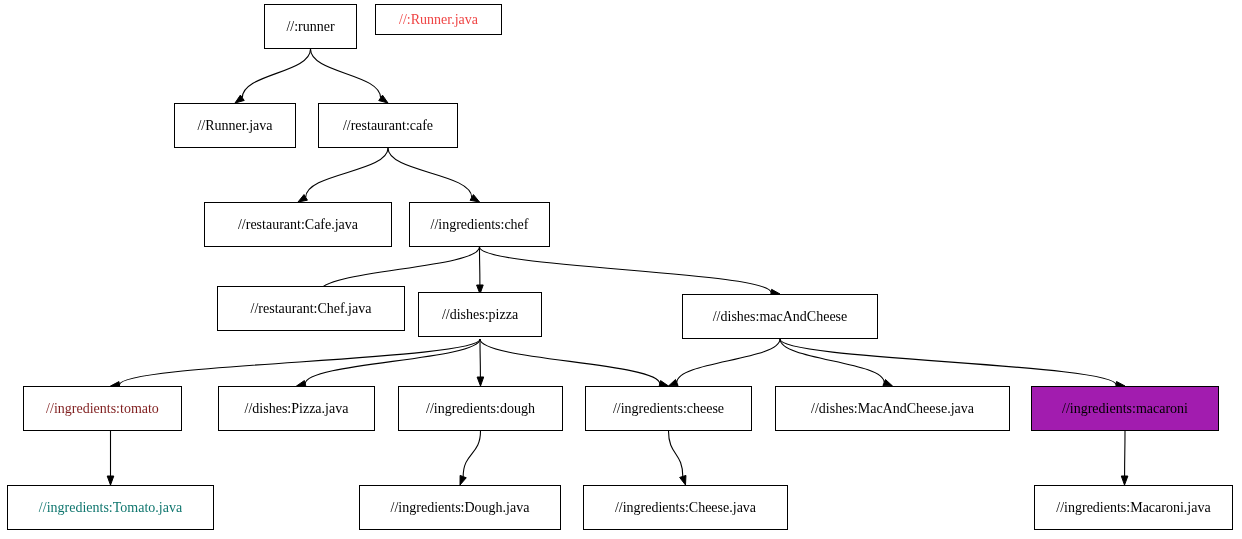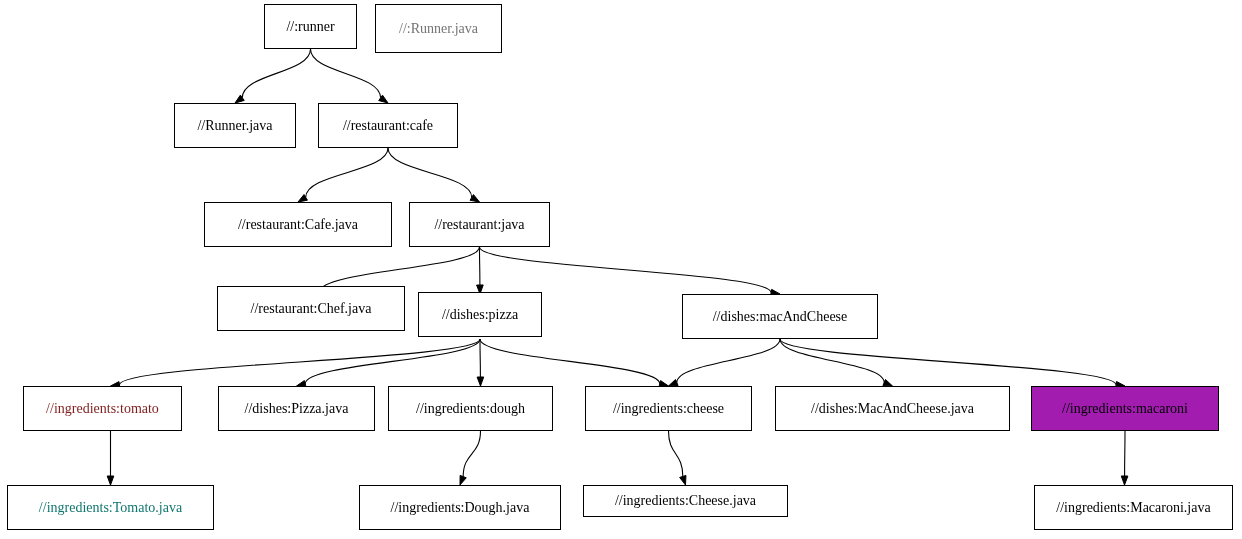--- a/index.html
+++ b/index.html
@@ -90,68 +90,68 @@
       <polygon points="460,485 460.10907149253273,475.41469335860785 466.2794016415297,477.7571335077641"></polygon>
       <path d="M 668.5 431 C 668.5 455.3, 682.7974271229056 452.1153567433472, 682.7974271229056 476.4153567433472"></path>
       <polygon points="685.5,485 679.6497245954662,477.4063001316152 685.9451296503449,475.42441335507925"></polygon>
       <path d="M 1125 431 C 1125 455.3, 1124.5833297613178 451.70038577766366, 1124.5833297613178 476.00038577766367"></path>
       <polygon points="1124.5,485 1121.2834712131278,475.9698315318471 1127.883188309508,476.03094002348024"></polygon>
     </svg>
   <div id="nodes-layer">
       <div class="node" style="left: 264px; top: 4px; width: 93px; height: 45px; border-color: rgb(0, 0, 0); background: rgb(255, 255, 255); color: rgb(0, 0, 0); align-items: center;">
         <span>//:runner</span>
       </div>
-      <div class="node" style="left: 375px; top: 4px; width: 127px; height: 49px; border-color: rgb(0, 0, 0); background: rgb(255, 255, 255); color: #737373;">
+      <div class="node" style="left: 375px; top: 4px; width: 127px; height: 31px; border-color: rgb(0, 0, 0); background: rgb(255, 255, 255); color: #ef4444;">
         <span>//:Runner.java</span>
       </div>
       <div class="node" style="left: 174px; top: 103px; width: 122px; height: 45px; border-color: rgb(0, 0, 0); background: rgb(255, 255, 255); color: rgb(0, 0, 0);">
         <span>//Runner.java</span>
       </div>
       <div class="node" style="left: 318px; top: 103px; width: 140px; height: 45px; border-color: rgb(0, 0, 0); background: rgb(255, 255, 255); color: rgb(0, 0, 0);">
         <span>//restaurant:cafe</span>
       </div>
       <div class="node" style="left: 204px; top: 202px; width: 188px; height: 45px; border-color: rgb(0, 0, 0); background: rgb(255, 255, 255); color: rgb(0, 0, 0);">
         <span>//restaurant:Cafe.java</span>
       </div>
       <div class="node" style="left: 409px; top: 202px; width: 141px; height: 45px; border-color: rgb(0, 0, 0); background: rgb(255, 255, 255); color: rgb(0, 0, 0);">
-        <span>//restaurant:java</span>
+        <span>//ingredients:chef</span>
       </div>
       <div class="node" style="left: 217px; top: 286px; width: 188px; height: 45px; border-color: rgb(0, 0, 0); background: rgb(255, 255, 255); color: rgb(0, 0, 0);">
         <span>//restaurant:Chef.java</span>
       </div>
       <div class="node" style="left: 418px; top: 292px; width: 124px; height: 45px; border-color: rgb(0, 0, 0); background: rgb(255, 255, 255); color: rgb(0, 0, 0);">
         <span>//dishes:pizza</span>
       </div>
       <div class="node" style="left: 682px; top: 294px; width: 196px; height: 45px; border-color: rgb(0, 0, 0); background: rgb(255, 255, 255); color: rgb(0, 0, 0);">
         <span>//dishes:macAndCheese</span>
       </div>
       <div class="node" style="left: 23px; top: 386px; width: 159px; height: 45px; border-color: rgb(0, 0, 0); background: rgb(255, 255, 255); color: #7f1d1d;">
         <span>//ingredients:tomato</span>
       </div>
       <div class="node" style="left: 218px; top: 386px; width: 157px; height: 45px; border-color: rgb(0, 0, 0); background: rgb(255, 255, 255); color: rgb(0, 0, 0);">
         <span>//dishes:Pizza.java</span>
       </div>
-      <div class="node" style="left: 388px; top: 386px; width: 165px; height: 45px; border-color: rgb(0, 0, 0); background: rgb(255, 255, 255); color: rgb(0, 0, 0);">
+      <div class="node" style="left: 398px; top: 386px; width: 165px; height: 45px; border-color: rgb(0, 0, 0); background: rgb(255, 255, 255); color: rgb(0, 0, 0);">
         <span>//ingredients:dough</span>
       </div>
       <div class="node" style="left: 585px; top: 386px; width: 167px; height: 45px; border-color: rgb(0, 0, 0); background: rgb(255, 255, 255); color: rgb(0, 0, 0);">
         <span>//ingredients:cheese</span>
       </div>
       <div class="node" style="left: 775px; top: 386px; width: 235px; height: 45px; border-color: rgb(0, 0, 0); background: rgb(255, 255, 255); color: rgb(0, 0, 0);">
         <span>//dishes:MacAndCheese.java</span>
       </div>
       <div class="node" style="left: 1031px; top: 386px; width: 188px; height: 45px; border-color: rgb(0, 0, 0); background: #a21caf; color: rgb(0, 0, 0);">
         <span>//ingredients:macaroni</span>
       </div>
       <div class="node" style="left: 7px; top: 485px; width: 207px; height: 45px; border-color: rgb(0, 0, 0); background: rgb(255, 255, 255); color: #0f766e;">
         <span>//ingredients:Tomato.java</span>
       </div>
       <div class="node" style="left: 359px; top: 485px; width: 202px; height: 45px; border-color: rgb(0, 0, 0); background: rgb(255, 255, 255); color: rgb(0, 0, 0);">
         <span>//ingredients:Dough.java</span>
       </div>
-      <div class="node" style="left: 583px; top: 485px; width: 205px; height: 32px; border-color: rgb(0, 0, 0); background: rgb(255, 255, 255); color: rgb(0, 0, 0);">
+      <div class="node" style="left: 583px; top: 485px; width: 205px; height: 45px; border-color: rgb(0, 0, 0); background: rgb(255, 255, 255); color: rgb(0, 0, 0);">
         <span>//ingredients:Cheese.java</span>
       </div>
       <div class="node" style="left: 1014px; top: 485px; width: 199px; height: 45px; border-color: rgb(0, 0, 0); background: rgb(255, 255, 255); color: rgb(0, 0, 0); margin-left: 20px;">
         <span>//ingredients:Macaroni.java</span>
       </div>
     </div>
 </div>
 
 </body></html>

